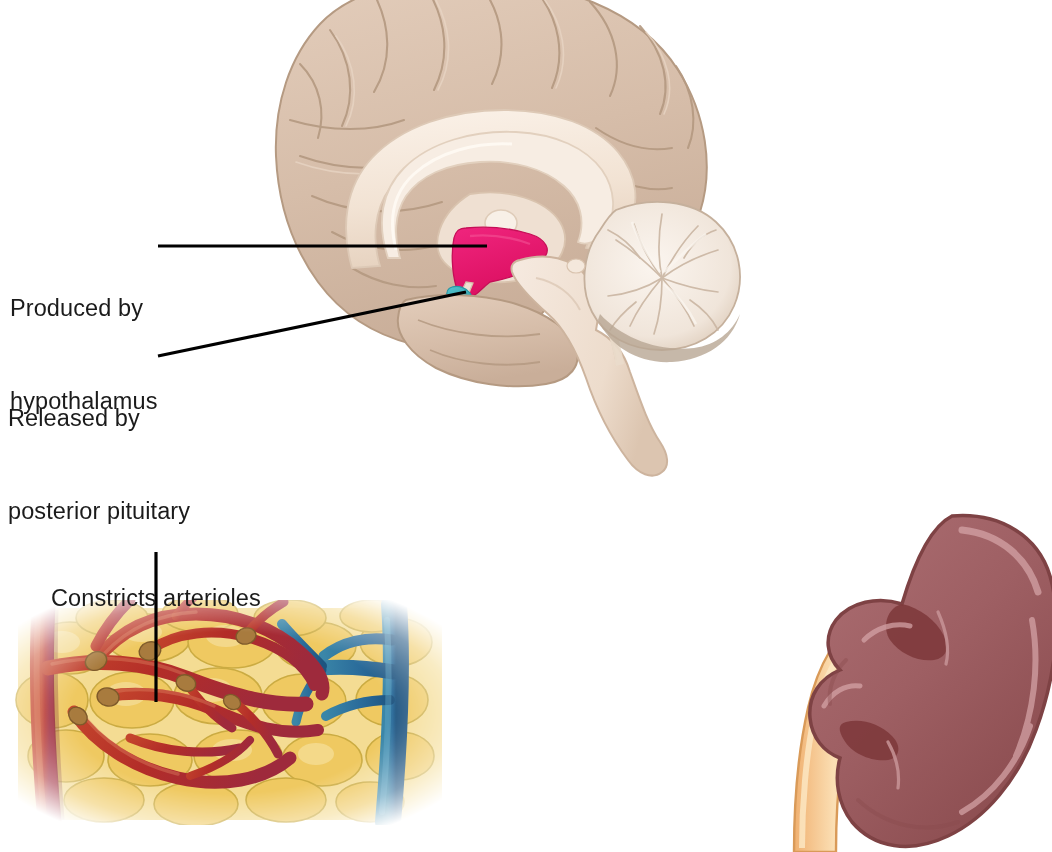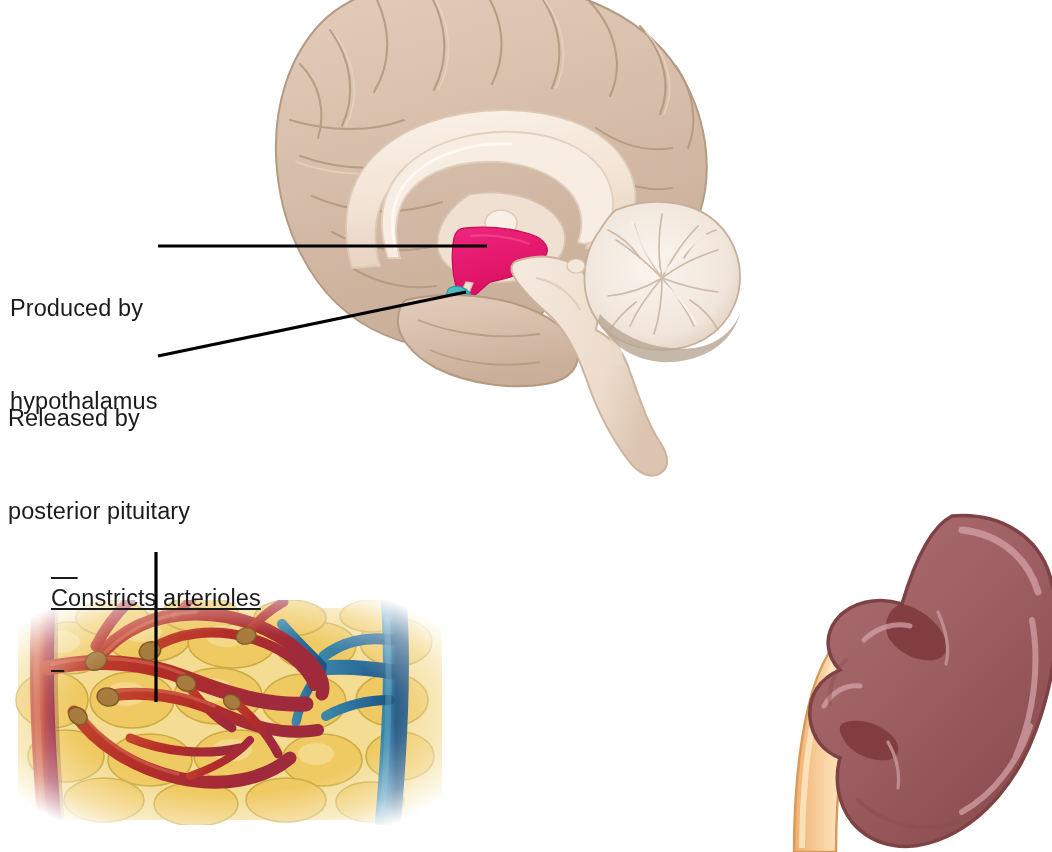--- a/index.html
+++ b/index.html
@@ -445,18 +445,18 @@
   <div class="label" style="left:8px; top:341px;">
     <div>Released by</div>
     <div>posterior pituitary</div>
   </div>
 
   <div class="label" style="left:10px; top:231px;">
     <div>Produced by</div>
     <div>hypothalamus</div>
   </div>
 
-  <div class="label" style="left:51px; top:521px;text-decoration:underline;">
+  <div class="label" style="left:51px; top:521px;">
     <div>Constricts arterioles</div>
   </div>
 
 
 </div>
 
 </body></html>

